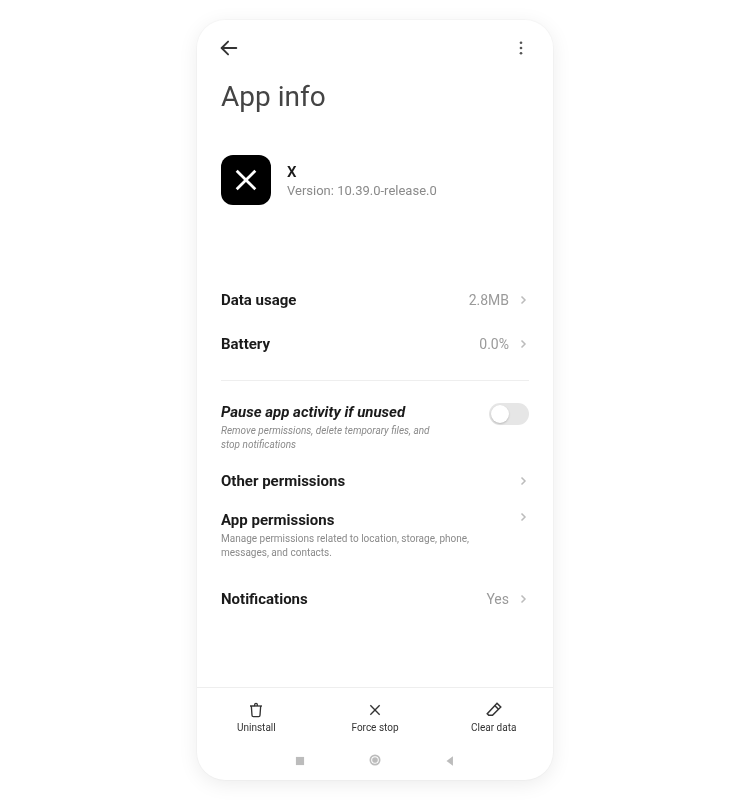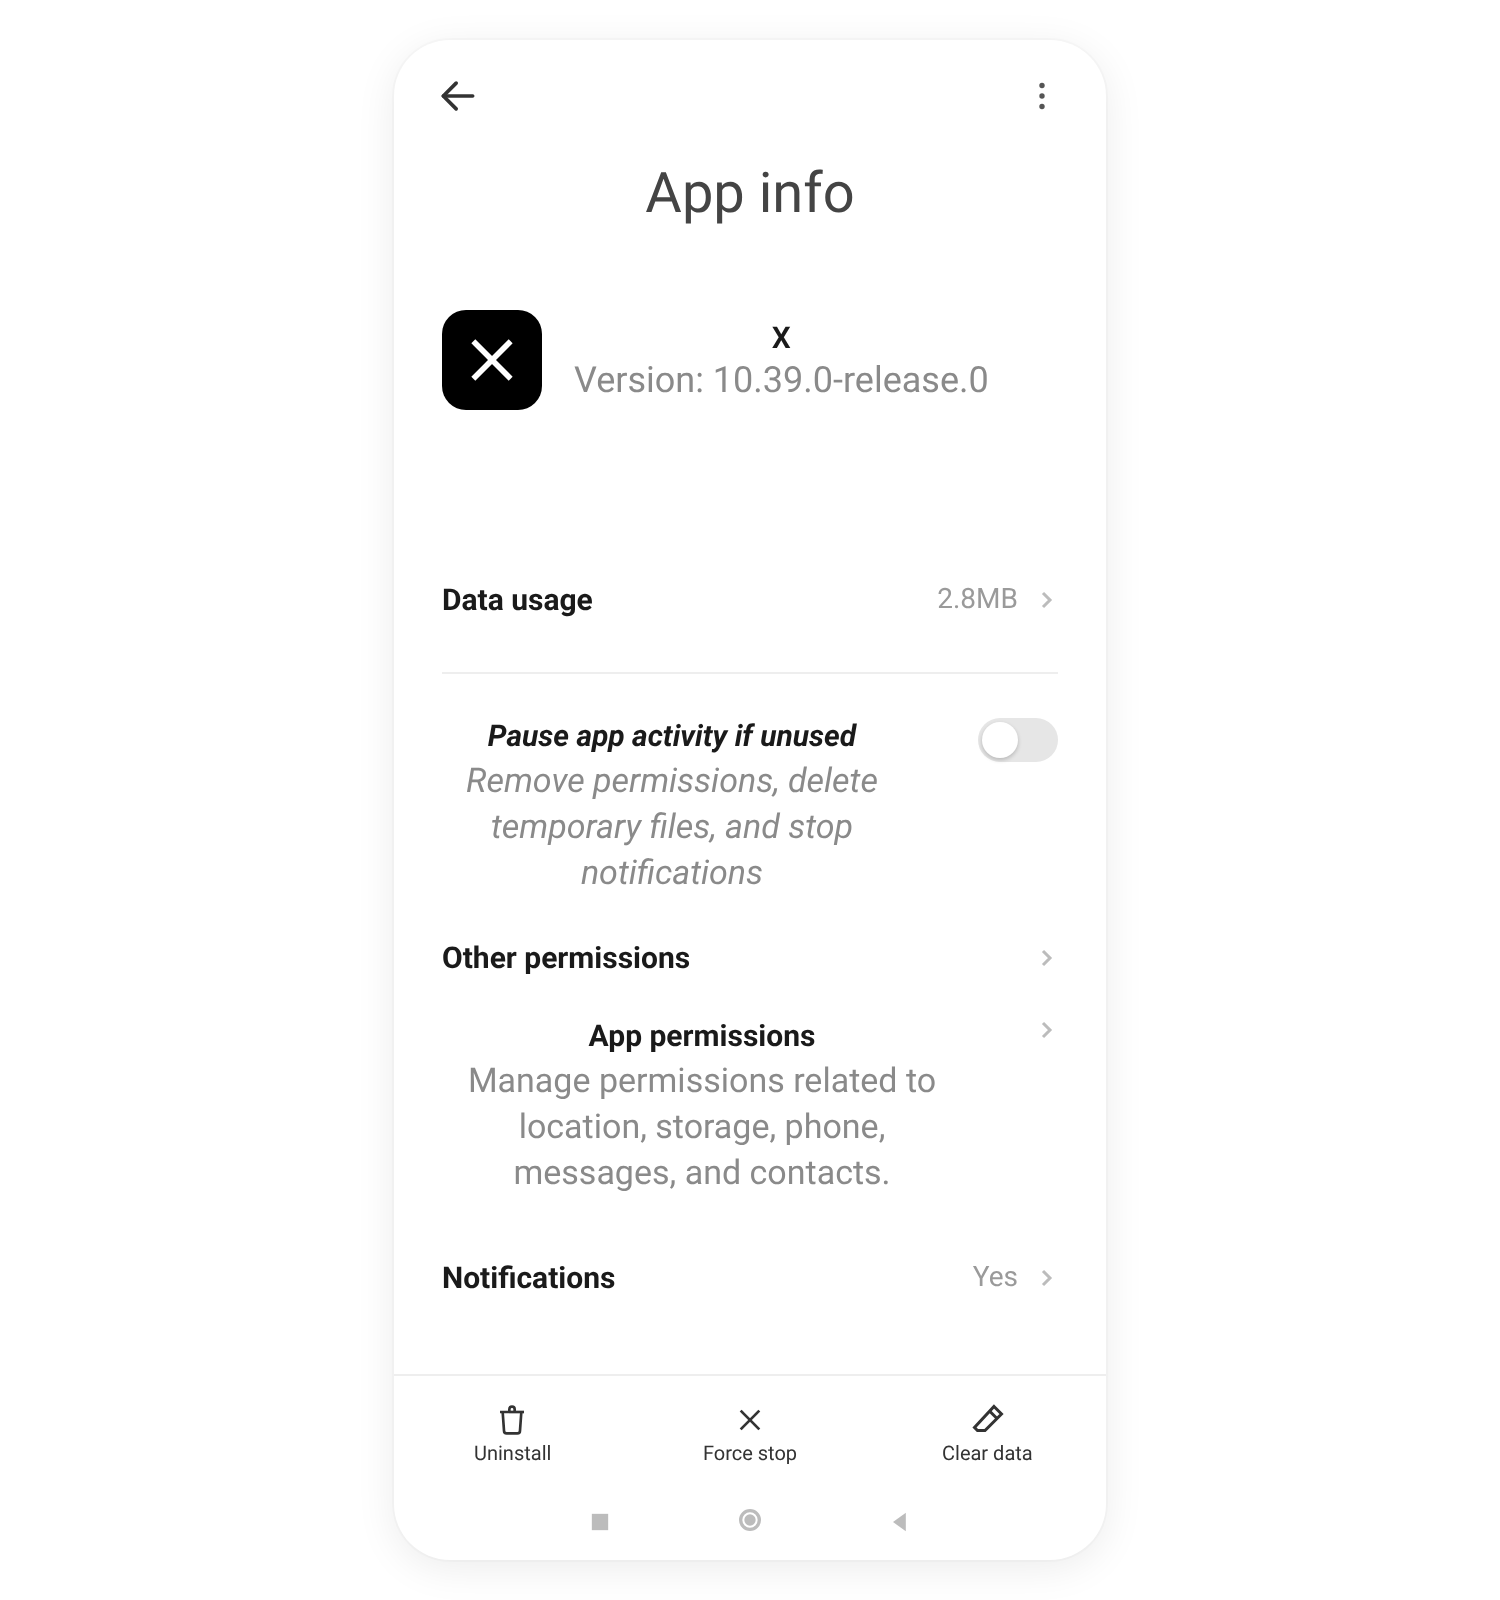--- a/index.html
+++ b/index.html
@@ -1,30 +1,30 @@
 <!DOCTYPE html>
 <html><head>
 <meta charset="utf-8">
 <style>
   html,body{margin:0;padding:0;width:750px;height:800px;background:#fff;font-family:-apple-system,BlinkMacSystemFont,"Segoe UI",Roboto,Helvetica,Arial,sans-serif;}
-  .stage{width:611px;height:800px;background:#fff;border-radius:30px;position:relative;overflow:hidden;text-align:center;}
+  .stage{width:611px;height:800px;background:#fff;border-radius:30px;position:relative;overflow:hidden;}
   .phone{position:absolute;left:197px;top:20px;width:356px;height:760px;background:#fff;border-radius:28px;box-shadow:0 4px 20px rgba(0,0,0,0.08),0 0 0 1px rgba(0,0,0,0.02);}
   .phone-inner{position:absolute;inset:0;border-radius:28px;overflow:hidden;}
   .topbar{height:56px;display:flex;align-items:center;justify-content:space-between;padding:0 20px;}
   .back{width:24px;height:24px;display:flex;align-items:center;justify-content:center;cursor:pointer;}
   .kebab{width:24px;height:24px;display:flex;align-items:center;justify-content:center;cursor:pointer;}
   .title{padding:4px 24px 14px 24px;font-size:28px;font-weight:400;color:#444;}
   .appblock{display:flex;align-items:center;padding:28px 24px 24px 24px;gap:16px;}
   .appicon{width:50px;height:50px;border-radius:12px;background:#000;display:flex;align-items:center;justify-content:center;color:#fff;flex-shrink:0;}
   .appname{font-size:15px;font-weight:600;color:#1a1a1a;}
-  .appver{font-size:18px;color:#8a8a8a;margin-top:2px;}
+  .appver{font-size:13px;color:#8a8a8a;margin-top:2px;}
   .rows{}
   .row{display:flex;align-items:center;justify-content:space-between;padding:13px 24px;cursor:pointer;}
   .row .label{font-size:15px;font-weight:700;color:#1a1a1a;}
-  .row .sub{font-size:17px;color:#8a8a8a;margin-top:3px;line-height:1.35;max-width:230px;}
+  .row .sub{font-size:10px;color:#8a8a8a;margin-top:3px;line-height:1.35;max-width:230px;}
   .row .right{display:flex;align-items:center;gap:8px;}
   .row .value{font-size:14px;color:#9a9a9a;}
   .chev{color:#bcbcbc;}
   .divider{height:1px;background:#eee;margin:14px 24px;}
   .section{font-size:12px;color:#aeaeae;padding:6px 24px 6px 24px;}
   .switch{width:40px;height:22px;border-radius:11px;background:#e6e6e6;position:relative;flex-shrink:0;}
   .switch .knob{width:18px;height:18px;background:#fff;border-radius:50%;position:absolute;top:2px;left:2px;box-shadow:0 1px 2px rgba(0,0,0,0.2);}
   .bottombar{position:absolute;left:0;right:0;bottom:36px;height:56px;border-top:1px solid #eee;display:flex;}
   .baction{flex:1;display:flex;flex-direction:column;align-items:center;justify-content:center;gap:2px;cursor:pointer;}
   .baction .icn{height:20px;display:flex;align-items:center;justify-content:center;}
@@ -77,20 +77,29 @@
         </div>
       </div>
 
       <div class="gap"></div>
 
       <div class="rows">
         <div class="row">
           <div class="label">Data usage</div>
           <div class="right">
             <span class="value">2.8MB</span>
+            <svg class="chev" width="12" height="12" viewBox="0 0 24 24" fill="none" stroke="currentColor" stroke-width="3">
+                <polyline points="9 5 16 12 9 19"></polyline>
+              </svg>
+          </div>
+        </div>
+        <div class="row">
+          <div class="label">Battery</div>
+          <div class="right">
+            <span class="value">0.0%</span>
             <svg class="chev" width="12" height="12" viewBox="0 0 24 24" fill="none" stroke="currentColor" stroke-width="3">
                 <polyline points="9 5 16 12 9 19"></polyline>
               </svg>
           </div>
         </div>
       </div>
 
       <div class="divider"></div>
 
 

